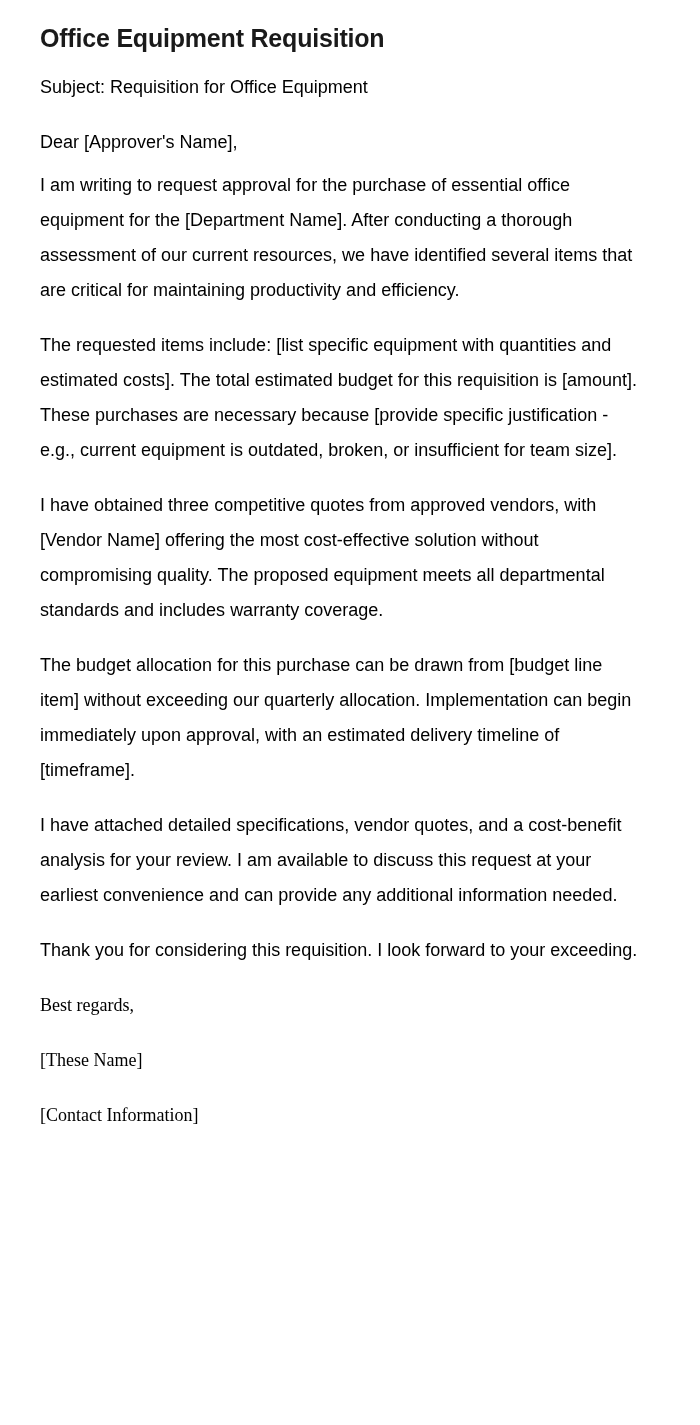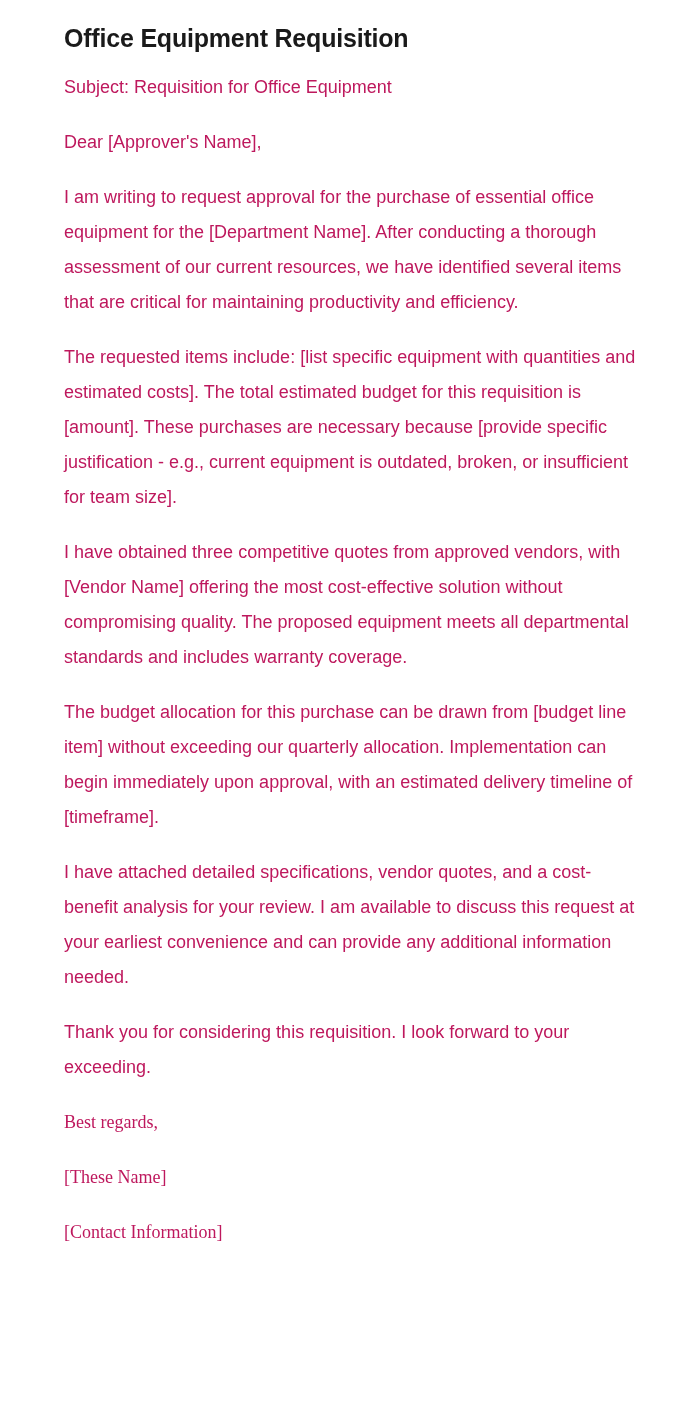--- a/index.html
+++ b/index.html
@@ -12,52 +12,52 @@
     width: 700px;
     min-height: 1425px;
     font-family: "Liberation Sans", "DejaVu Sans", sans-serif;
     color: #202124;
     -webkit-font-smoothing: antialiased;
   }
   .document {
     box-sizing: border-box;
     width: 700px;
     min-height: 1425px;
-    padding: 22px 60px 40px 64px;
+    padding: 22px 60px 40px 40px;
     background: #ffffff;
   }
   .doc-title {
     font-size: 25px;
     font-weight: bold;
     line-height: 32px;
     letter-spacing: -0.2px;
     color: #1a1a1a;
     margin: 0 0 16px 0;
     font-family: "Liberation Sans", "DejaVu Sans", sans-serif;
   }
   .doc-body {
     display: block;
   }
   .para {
     font-size: 18px;
     line-height: 35px;
-    color: #be185d;
+    color: #000000;
     margin: 0 0 20px 0;
     max-width: 600px;
     word-wrap: break-word;
     hyphens: none;
   }
   .para:last-child {
     margin-bottom: 0;
   }
   .para.subject {
     margin-bottom: 20px;
   }
   .para.salutation {
-    margin-bottom: 20px;
+    margin-bottom: 8px;
   }
   .para.signature-line {
     margin-bottom: 20px;
     font-family: Liberation Serif, serif;
   }
 </style>
 </head>
 <body>
 
 <div class="document">

